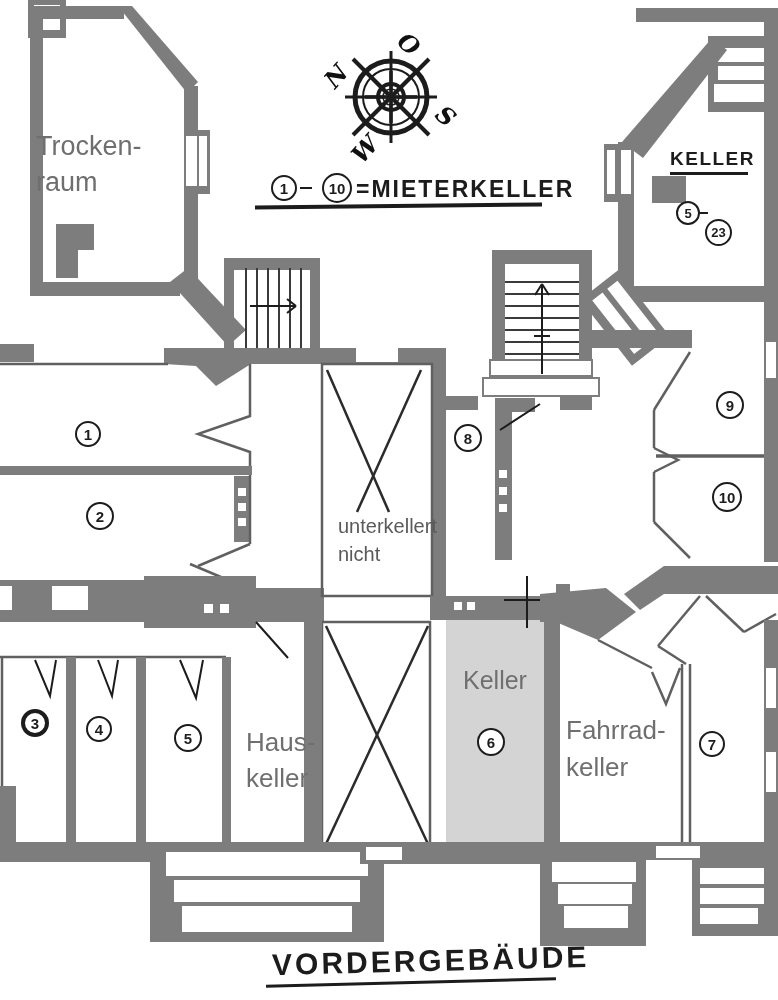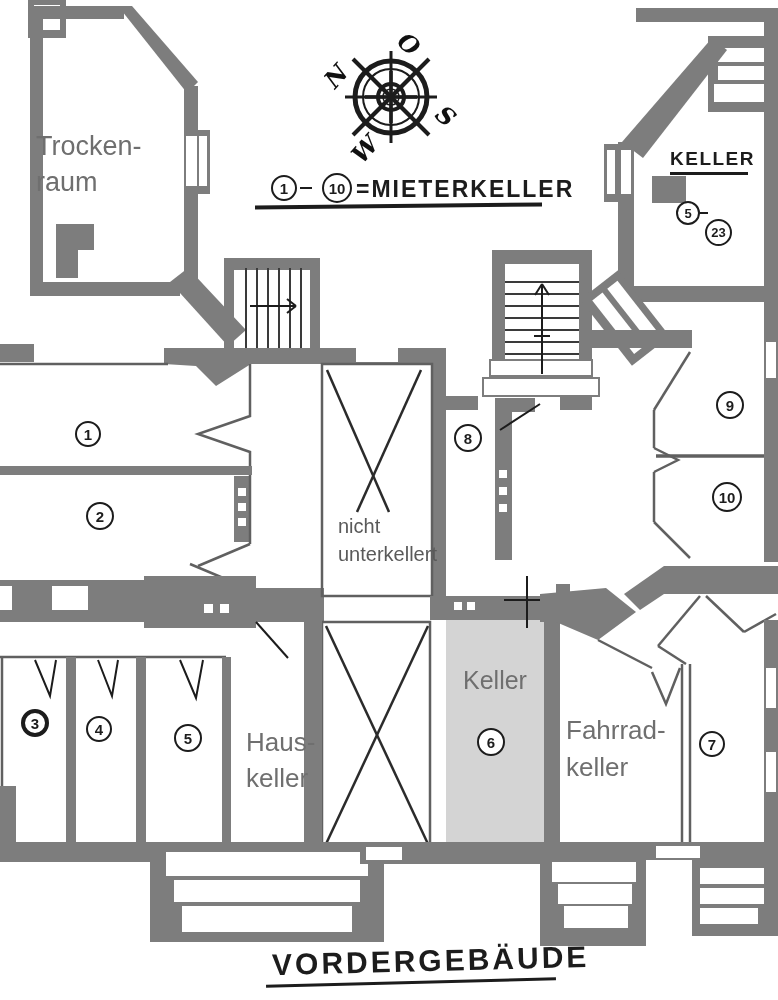--- a/index.html
+++ b/index.html
@@ -272,22 +272,22 @@
   <div class="badge" style="left:676px;top:201px;width:24px;height:24px;font-size:13px;">5</div>
   <div class="dash" style="left:699px;top:212px;width:9px;"></div>
   <div class="badge" style="left:705px;top:200px;width:27px;height:27px;font-size:13px;margin-top:19px;">23</div>
 
   <div class="room-label" style="left:36px;top:128px;font-size:27px;line-height:36px;">
     <div>Trocken-</div>
     <div>raum</div>
   </div>
 
   <div class="room-label" style="left:338px;top:512px;font-size:20px;line-height:28px;color:#5a5a5a;">
+    <div>unterkellert</div>
     <div>nicht</div>
-    <div>unterkellert</div>
   </div>
 
   <div class="room-label" style="left:246px;top:724px;font-size:26px;line-height:36px;">
     <div>Haus-</div>
     <div>keller</div>
   </div>
 
   <div class="room-label" style="left:446px;top:664px;width:98px;font-size:25px;line-height:33px;text-align:center;">
     <div>Keller</div>
   </div>

